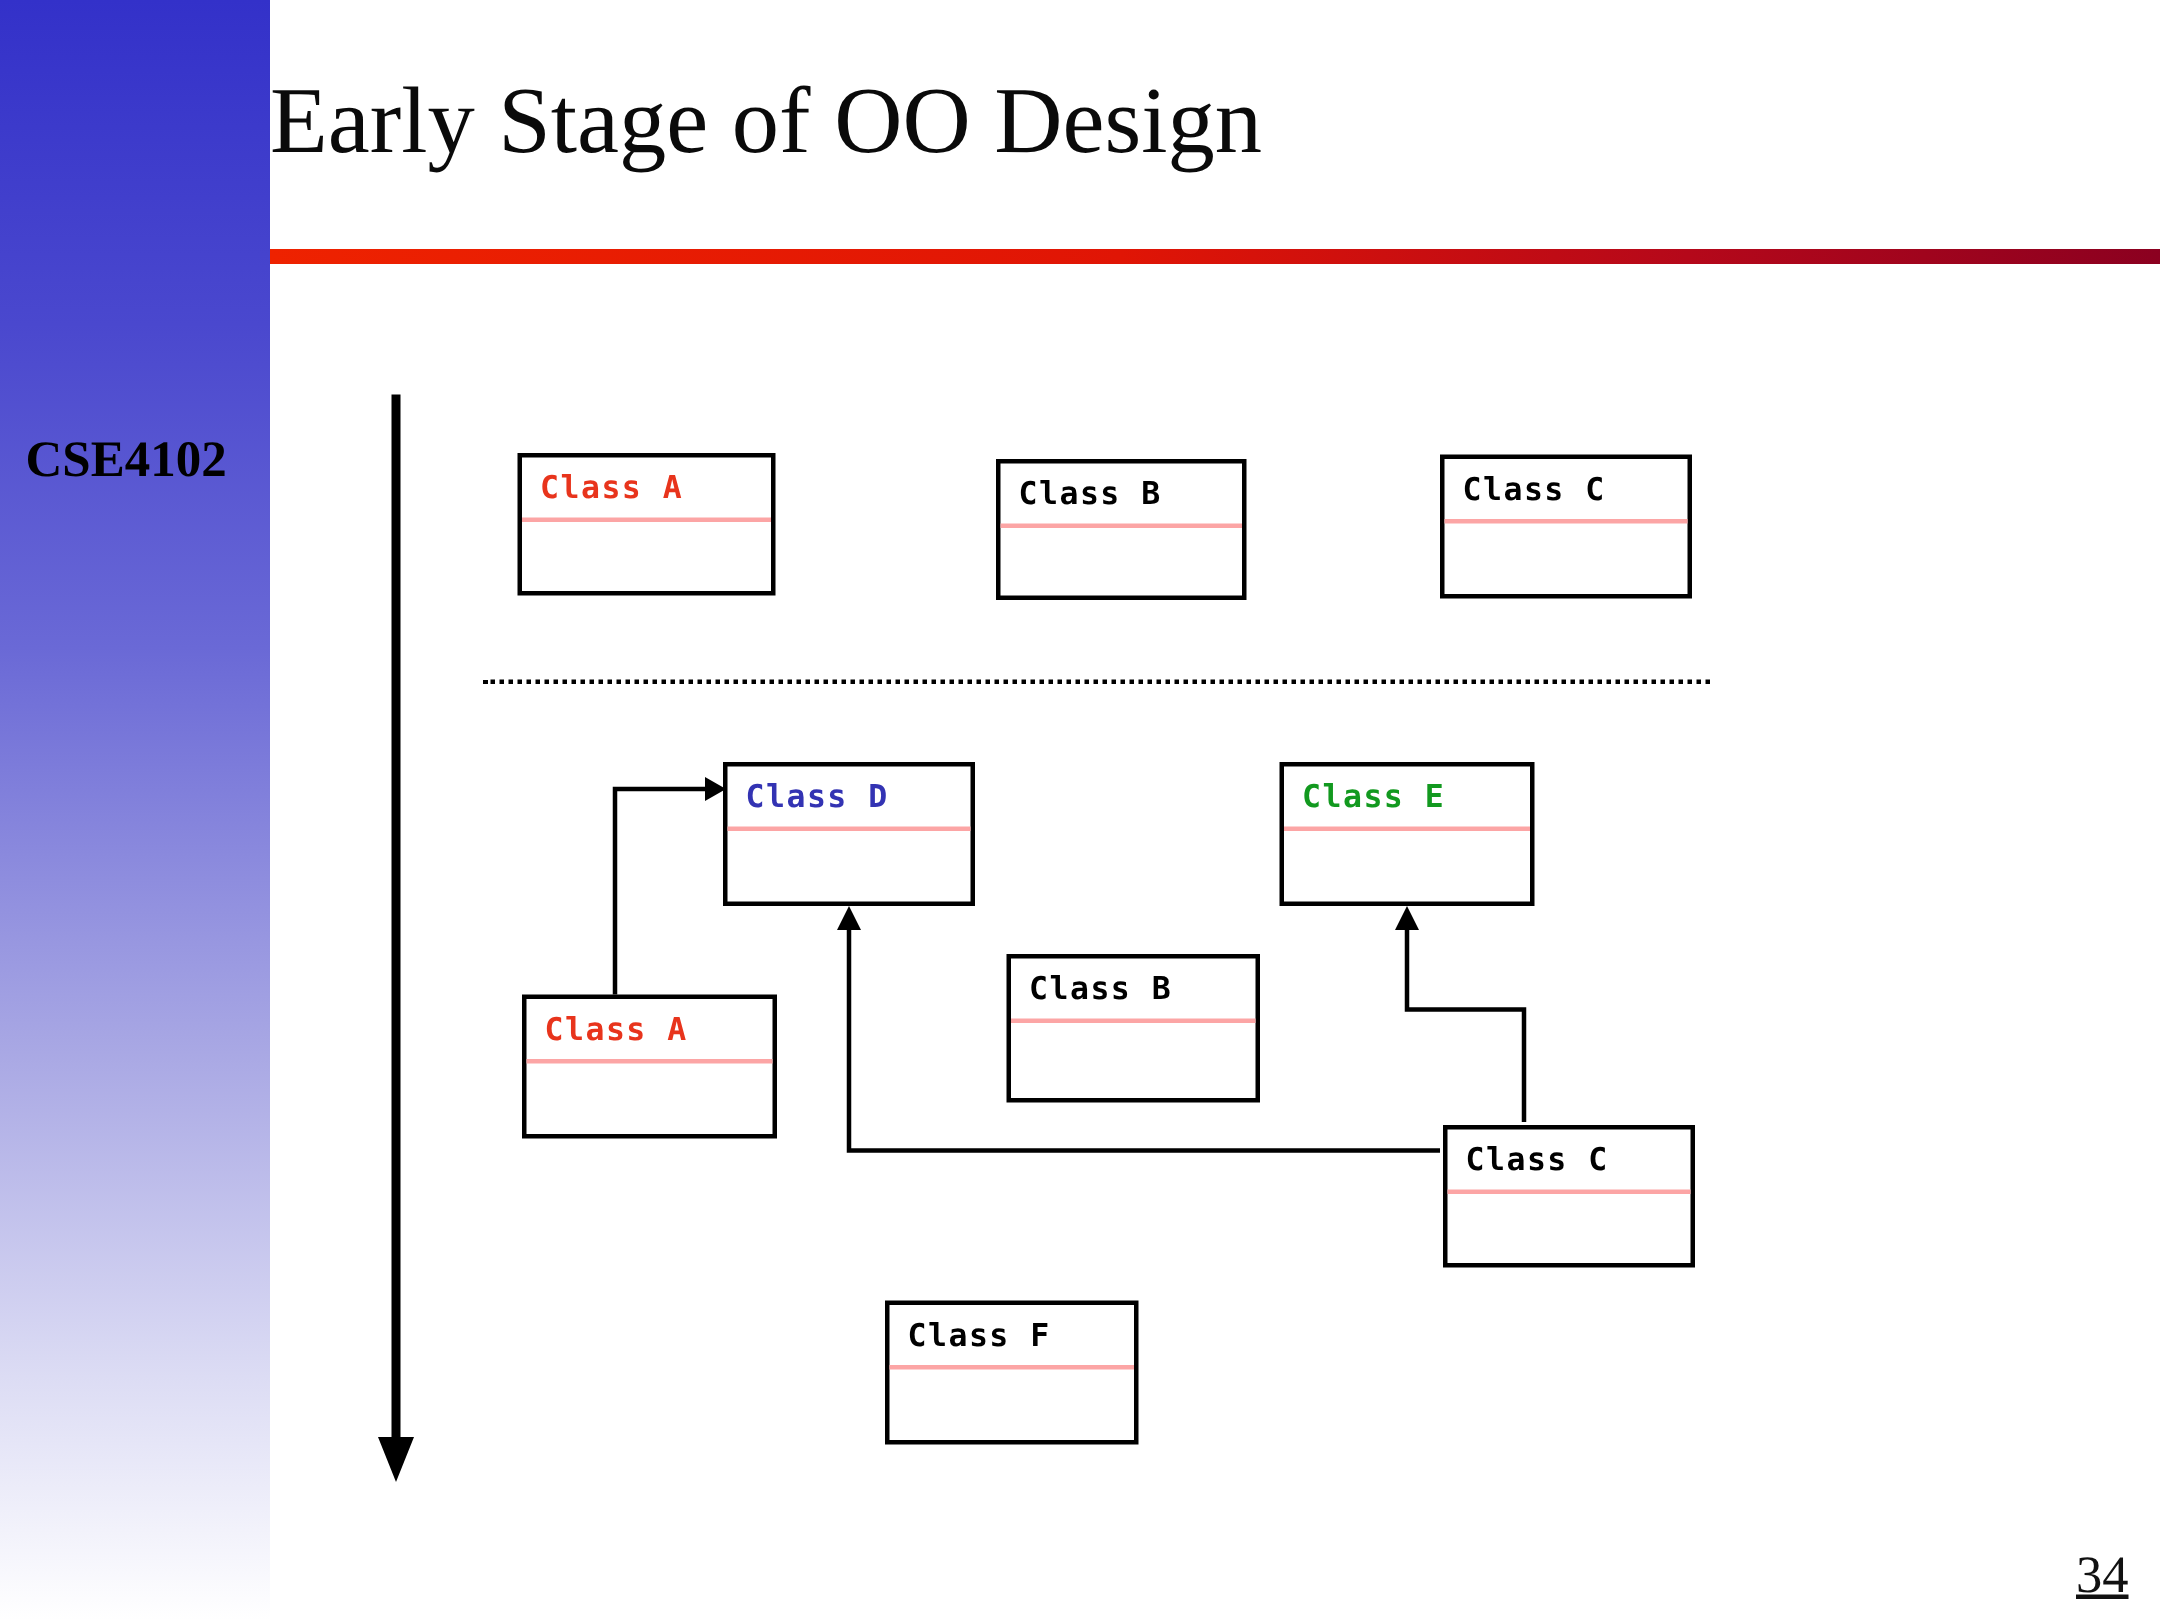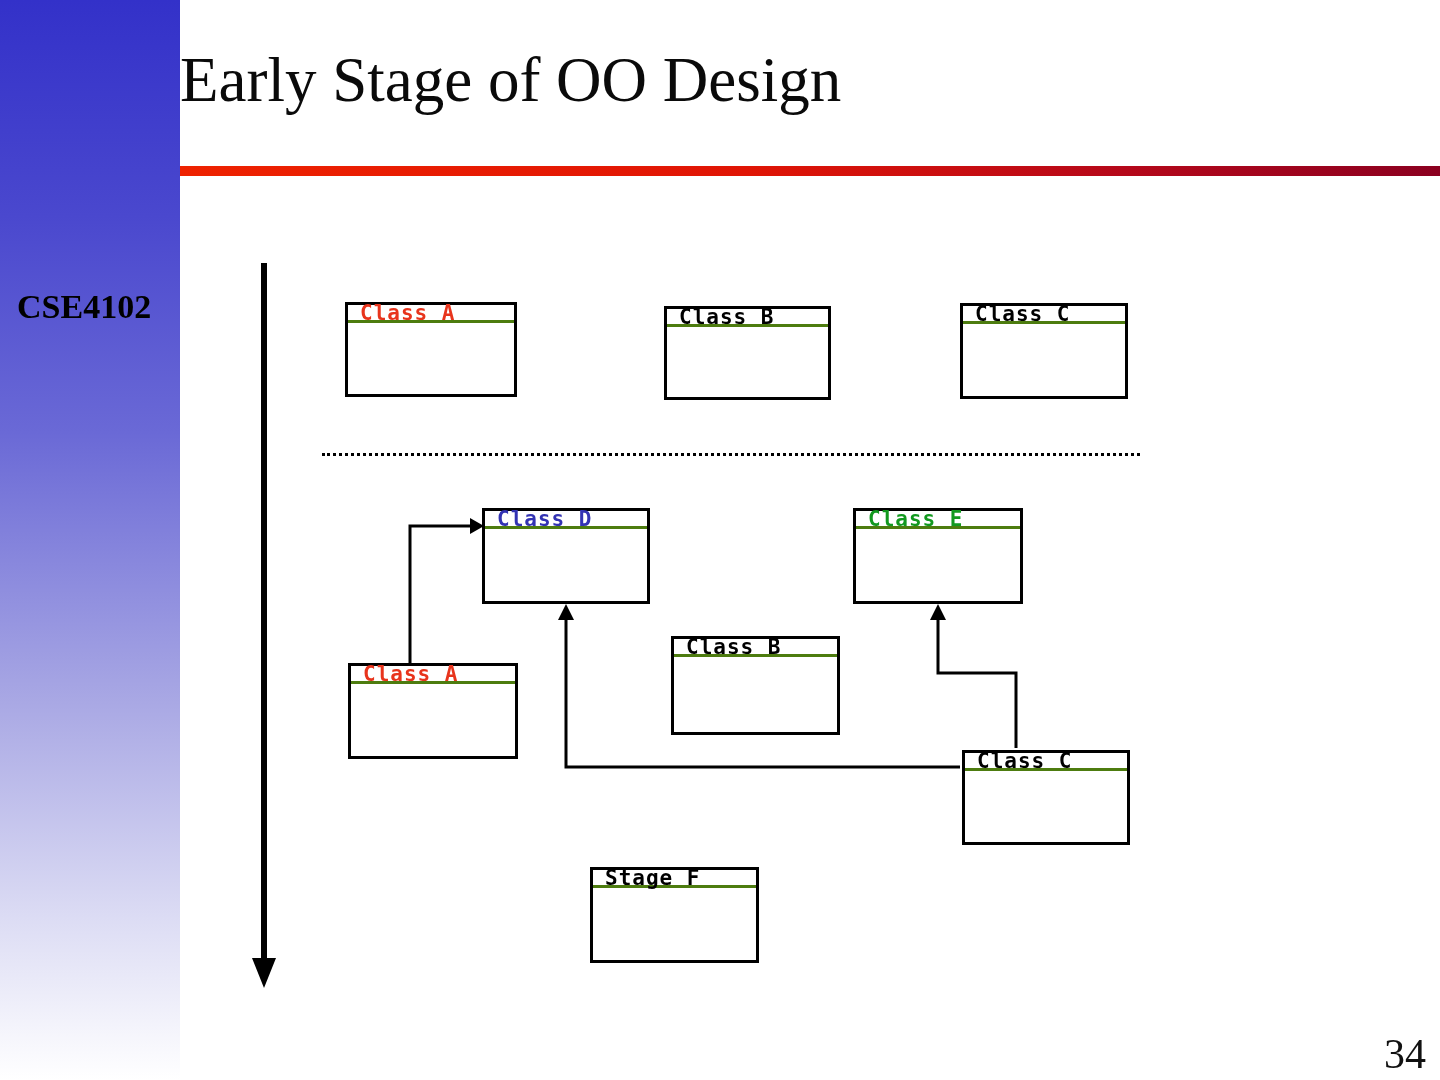--- a/index.html
+++ b/index.html
@@ -32,34 +32,35 @@
   #dotted-separator{
     position:absolute;left:322px;top:453px;width:818px;height:0;
     border-top:3px dotted #000;
   }
   
   .cbox{
     position:absolute;border:3px solid #000;background:#fff;
     box-sizing:border-box;display:flex;flex-direction:column;
   }
   .cbox-header{
-    height:18px;border-bottom:3px solid #4d7c0f;flex:0 0 auto;
+    height:43px;border-bottom:3px solid #fca5a5;flex:0 0 auto;
     display:flex;align-items:center;padding-left:12px;box-sizing:border-box;
   }
   .cbox-body{flex:1 1 auto;}
   .cbox-label{
     font-family:"DejaVu Sans Mono","Liberation Mono",monospace;
     font-weight:bold;font-size:21px;letter-spacing:1px;white-space:nowrap;
   }
   
   #connector-layer{position:absolute;left:0;top:0;width:1440px;height:1080px;pointer-events:none;}
   
   #page-number{
-    position:absolute;left:1384px;top:1030px;font-size:42px;color:#111;
+    position:absolute;left:1384px;top:1030px;font-size:35px;color:#111;
     font-family:"Liberation Serif",serif;
+    text-decoration:underline;
   }
 </style>
 </head>
 <body>
 
 <div id="slide">
 
   <div id="sidebar"></div>
 
   <div id="course-code">CSE4102</div>
@@ -121,21 +122,21 @@
 
   <div class="cbox" style="left:962px;top:750px;width:168px;height:95px;">
     <div class="cbox-header">
       <span class="cbox-label" style="color: rgb(0, 0, 0);">Class C</span>
     </div>
     <div class="cbox-body"></div>
   </div>
 
   <div class="cbox" style="left:590px;top:867px;width:169px;height:96px;">
     <div class="cbox-header">
-      <span class="cbox-label" style="color: rgb(0, 0, 0);">Stage F</span>
+      <span class="cbox-label" style="color: rgb(0, 0, 0);">Class F</span>
     </div>
     <div class="cbox-body"></div>
   </div>
 
   <svg id="connector-layer" viewBox="0 0 1440 1080" xmlns="http://www.w3.org/2000/svg">
 
     <g>
       <line x1="264" y1="263" x2="264" y2="962" stroke="#000" stroke-width="6"></line>
       <polygon points="252,958 276,958 264,988" fill="#000"></polygon>
     </g>

